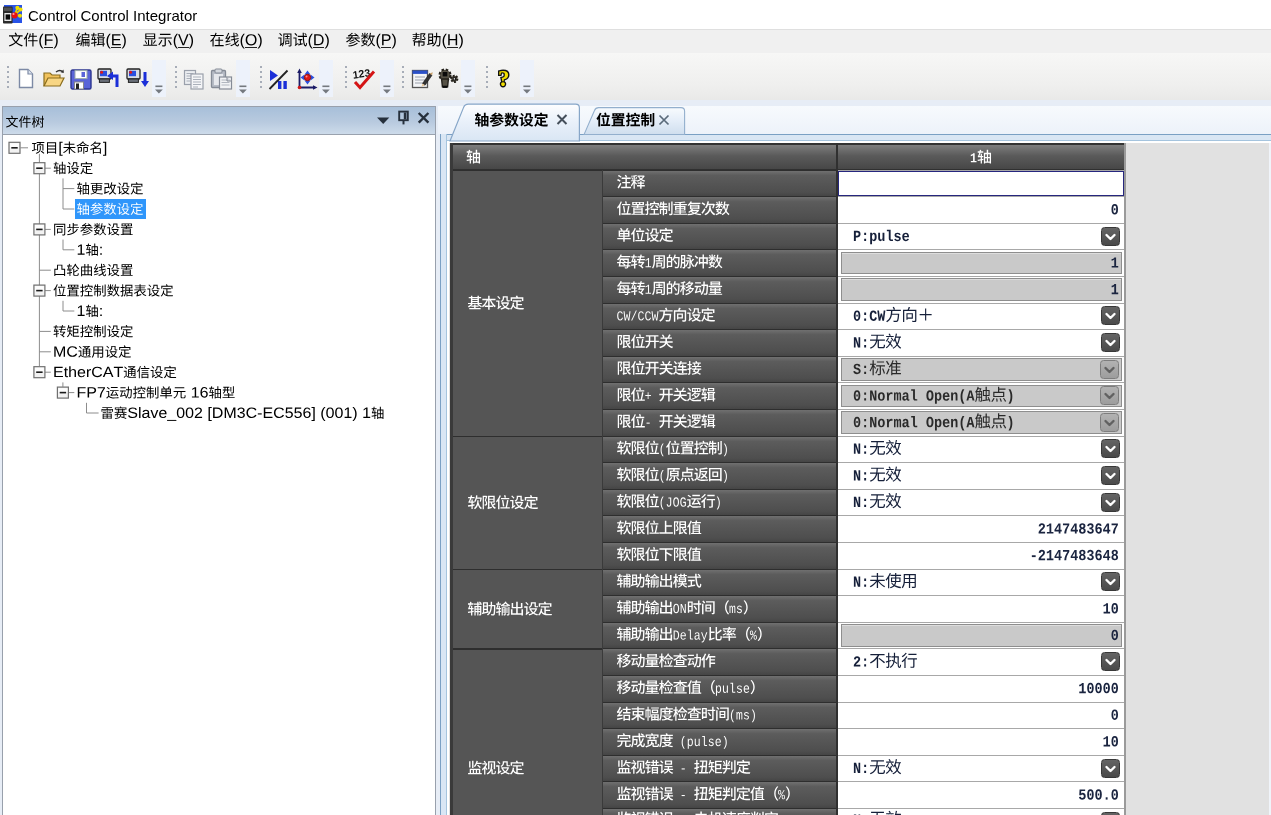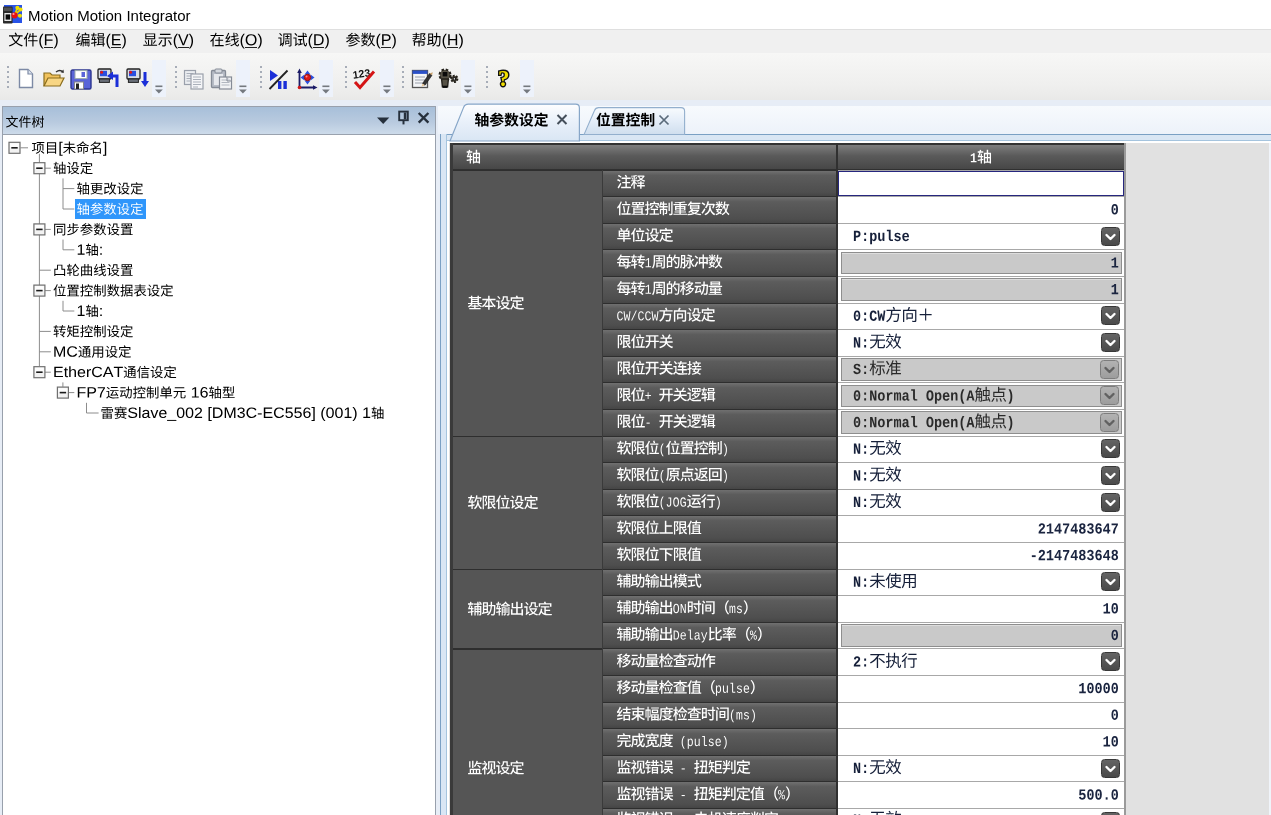--- a/index.html
+++ b/index.html
@@ -15,21 +15,21 @@
 <rect x="1.8" y="3.6" width="8" height="3.4" fill="#505050"></rect>
 <rect x="2.4" y="9" width="7" height="8" fill="#e8e8e8"></rect>
 <rect x="3.6" y="10.4" width="4.6" height="5.2" fill="#0a0a0a"></rect>
 <path d="M12.8 11 L15.2 4.2 M12.8 11 L18.2 5.8 M12.8 11 L17.6 11.6" stroke="#e6d800" stroke-width="1.7" fill="none"></path>
 <circle cx="15.4" cy="3.8" r="2.1" fill="#f0e000"></circle>
 <circle cx="18.6" cy="5.6" r="2" fill="#f0e000"></circle>
 <circle cx="18" cy="11.7" r="2" fill="#f0e000"></circle>
 <circle cx="12.6" cy="11.3" r="3.1" fill="#e81010"></circle>
 <circle cx="11.5" cy="10" r="1.1" fill="#ff9a9a"></circle>
 </svg>
-<div class="abs" style="left:28px;top:7px;font-size:15px;color:#000">Motion Motion Integrator</div>
+<div class="abs" style="left:28px;top:7px;font-size:15px;color:#000">Control Control Integrator</div>
 <div class="abs" style="left:0;top:29px;width:1271px;height:24px;background:#f0f0f0;border-top:1px solid #dfdfdf"></div>
 <div class="abs" style="left:0;top:53px;width:1271px;height:47px;background:linear-gradient(#f7f7f6,#efefee 70%,#e9e9e8)"></div>
 <div class="abs" style="left:0;top:100px;width:1271px;height:715px;background:#e7edf6"></div>
 <div class="abs" style="left:7px;top:66px;width:2.4px;height:24px;background:repeating-linear-gradient(#a7adb8 0,#a7adb8 2.4px,rgba(0,0,0,0) 2.4px,rgba(0,0,0,0) 4.9px)"></div>
 <div class="abs" style="left:175px;top:66px;width:2.4px;height:24px;background:repeating-linear-gradient(#a7adb8 0,#a7adb8 2.4px,rgba(0,0,0,0) 2.4px,rgba(0,0,0,0) 4.9px)"></div>
 <div class="abs" style="left:260px;top:66px;width:2.4px;height:24px;background:repeating-linear-gradient(#a7adb8 0,#a7adb8 2.4px,rgba(0,0,0,0) 2.4px,rgba(0,0,0,0) 4.9px)"></div>
 <div class="abs" style="left:345px;top:66px;width:2.4px;height:24px;background:repeating-linear-gradient(#a7adb8 0,#a7adb8 2.4px,rgba(0,0,0,0) 2.4px,rgba(0,0,0,0) 4.9px)"></div>
 <div class="abs" style="left:401.5px;top:66px;width:2.4px;height:24px;background:repeating-linear-gradient(#a7adb8 0,#a7adb8 2.4px,rgba(0,0,0,0) 2.4px,rgba(0,0,0,0) 4.9px)"></div>
 <div class="abs" style="left:486px;top:66px;width:2.4px;height:24px;background:repeating-linear-gradient(#a7adb8 0,#a7adb8 2.4px,rgba(0,0,0,0) 2.4px,rgba(0,0,0,0) 4.9px)"></div>
 <div class="abs" style="left:152px;top:60px;width:14px;height:37px;background:#edf2fb"></div>

